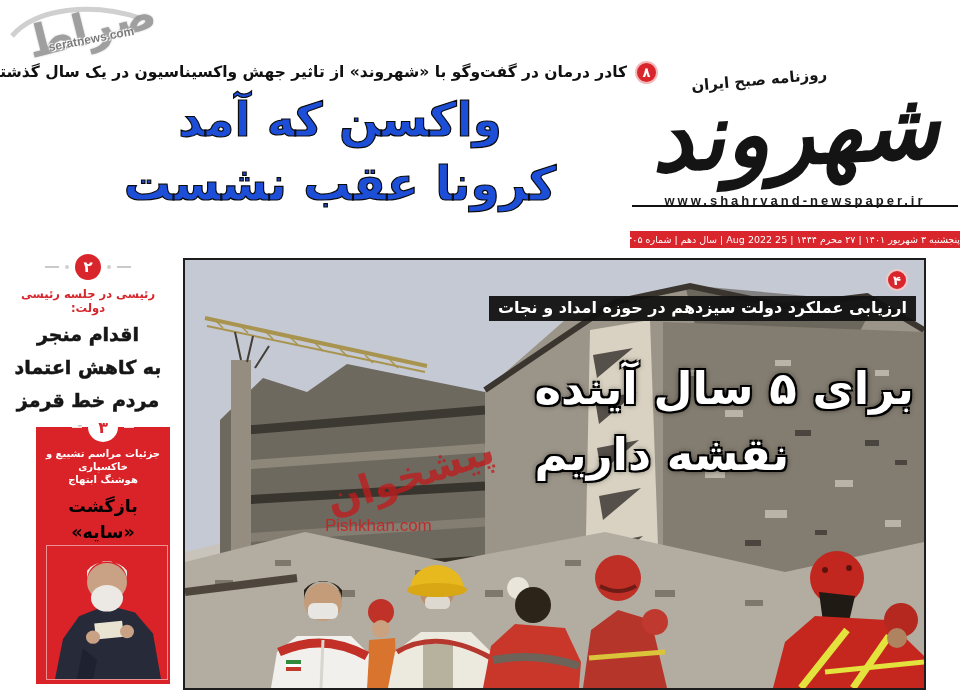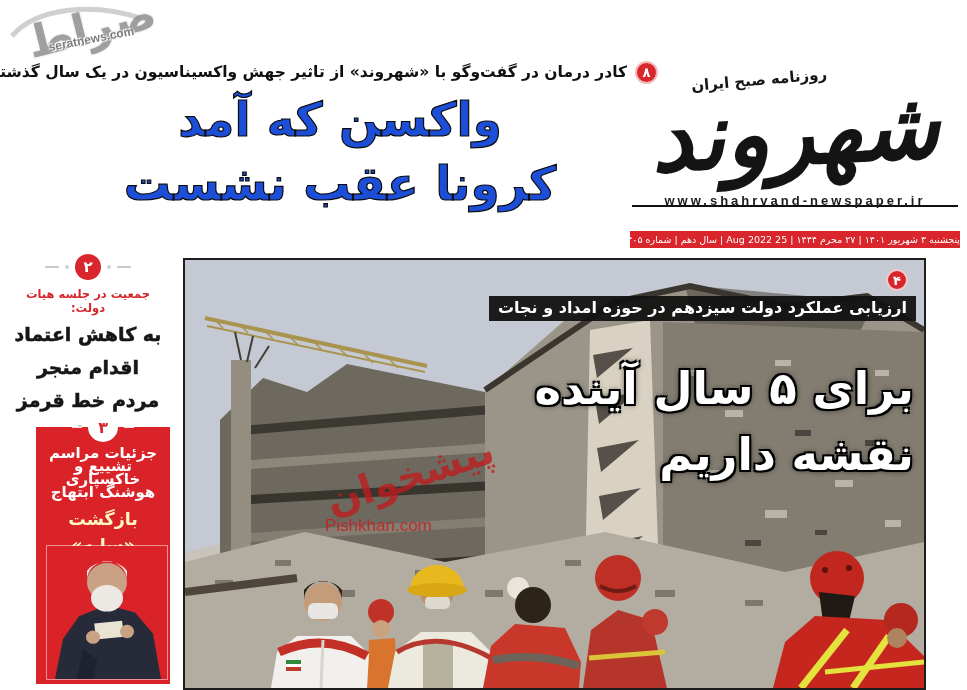--- a/index.html
+++ b/index.html
@@ -78,41 +78,41 @@
     line-height:27px; -webkit-text-stroke:0.5px #161616; }
   
   #story3 {
     position:absolute; left:36px; top:427px; width:134px; height:257px;
     background:#da2329; text-align:center; direction:rtl;
   }
   #story3 .badgewrap { position:absolute; left:0; right:0; top:0; display:flex;
     align-items:center; justify-content:center; gap:6px; transform:translateY(-50%); }
   #story3 .badge { width:30px; height:30px; background:#fff; color:#d8262c; font-size:16px; }
   #story3 .tick { width:10px; height:2px; background:rgba(255,255,255,.85); }
-  #story3 .kicker { margin-top:20px; color:#fff; font-size:15px; line-height:13px; font-weight:bold; }
-  #story3 .hl { margin-top:7px; color:#fef9c3; font-size:17.5px; font-weight:bold; line-height:26px; }
+  #story3 .kicker { margin-top:20px; color:#fff; font-size:10px; line-height:13px; font-weight:bold; }
+  #story3 .hl { margin-top:7px; color:#000000; font-size:17.5px; font-weight:bold; line-height:26px; }
   #story3 .portrait { position:absolute; left:10px; right:2px; top:118px; bottom:4px;
     border:1px solid rgba(255,255,255,.5); }
   #story3 .portrait svg { width:100%; height:100%; display:block; }
   
   #photo {
     position:absolute; left:183px; top:258px; width:743px; height:432px;
     border:2px solid #1d1d1d; background:#c5c9d3; overflow:hidden;
   }
   #photo .scene { position:absolute; left:0; top:0; width:739px; height:428px; }
   #photo .badge4 { position:absolute; right:16px; top:9px; width:22px; height:22px;
     font-size:13px; border:2px solid #f0c9ca; }
   #photo .kickers { position:absolute; right:8px; top:36px; text-align:right; direction:rtl; }
   #photo .kickers .k {
     display:block; width:fit-content; margin:0 0 3px auto;
     background:rgba(18,18,18,.95); color:#fff; font-size:16px; font-weight:bold;
     padding:2px 9px 4px;
   }
   #photo .bighl {
-    position:absolute; right:10px; top:96px; text-align:right; direction:rtl;
+    position:absolute; right:10px; top:96px; text-align:left; direction:rtl;
     color:#fff; font-weight:bold; font-size:45px; line-height:66px; letter-spacing:-1px;
     text-shadow:2px 2px 0 #000,-2px 2px 0 #000,2px -2px 0 #000,-2px -2px 0 #000,0 0 6px #000;
   }
   #photo .wm-logo {
     position:absolute; left:138px; top:192px; font-size:40px; font-weight:bold;
     color:rgba(190,28,28,.78); transform:rotate(-18deg); direction:rtl;
   }
   #photo .wm-site {
     position:absolute; left:140px; top:256px; font-size:17px; font-weight:normal;
     color:rgba(198,32,32,.85); font-family:"Liberation Sans", sans-serif;
@@ -150,23 +150,23 @@
   </div>
 
   <div id="story2">
     <div class="orn">
       <span class="orn-dash"></span>
       <span class="orn-dot"></span>
       <div class="badge">۲</div>
       <span class="orn-dot"></span>
       <span class="orn-dash"></span>
     </div>
-    <div class="kicker">جمعیت در جلسه هیات دولت:</div>
+    <div class="kicker">رئیسی در جلسه رئیسی دولت:</div>
+    <div class="hl">اقدام منجر</div>
     <div class="hl">به کاهش اعتماد</div>
-    <div class="hl">اقدام منجر</div>
     <div class="hl">مردم خط قرمز</div>
     <div class="hl">دولت است</div>
   </div>
 
   <div id="story3">
     <div class="badgewrap">
       <span class="tick"></span>
       <div class="badge">۳</div>
       <span class="tick"></span>
     </div>

